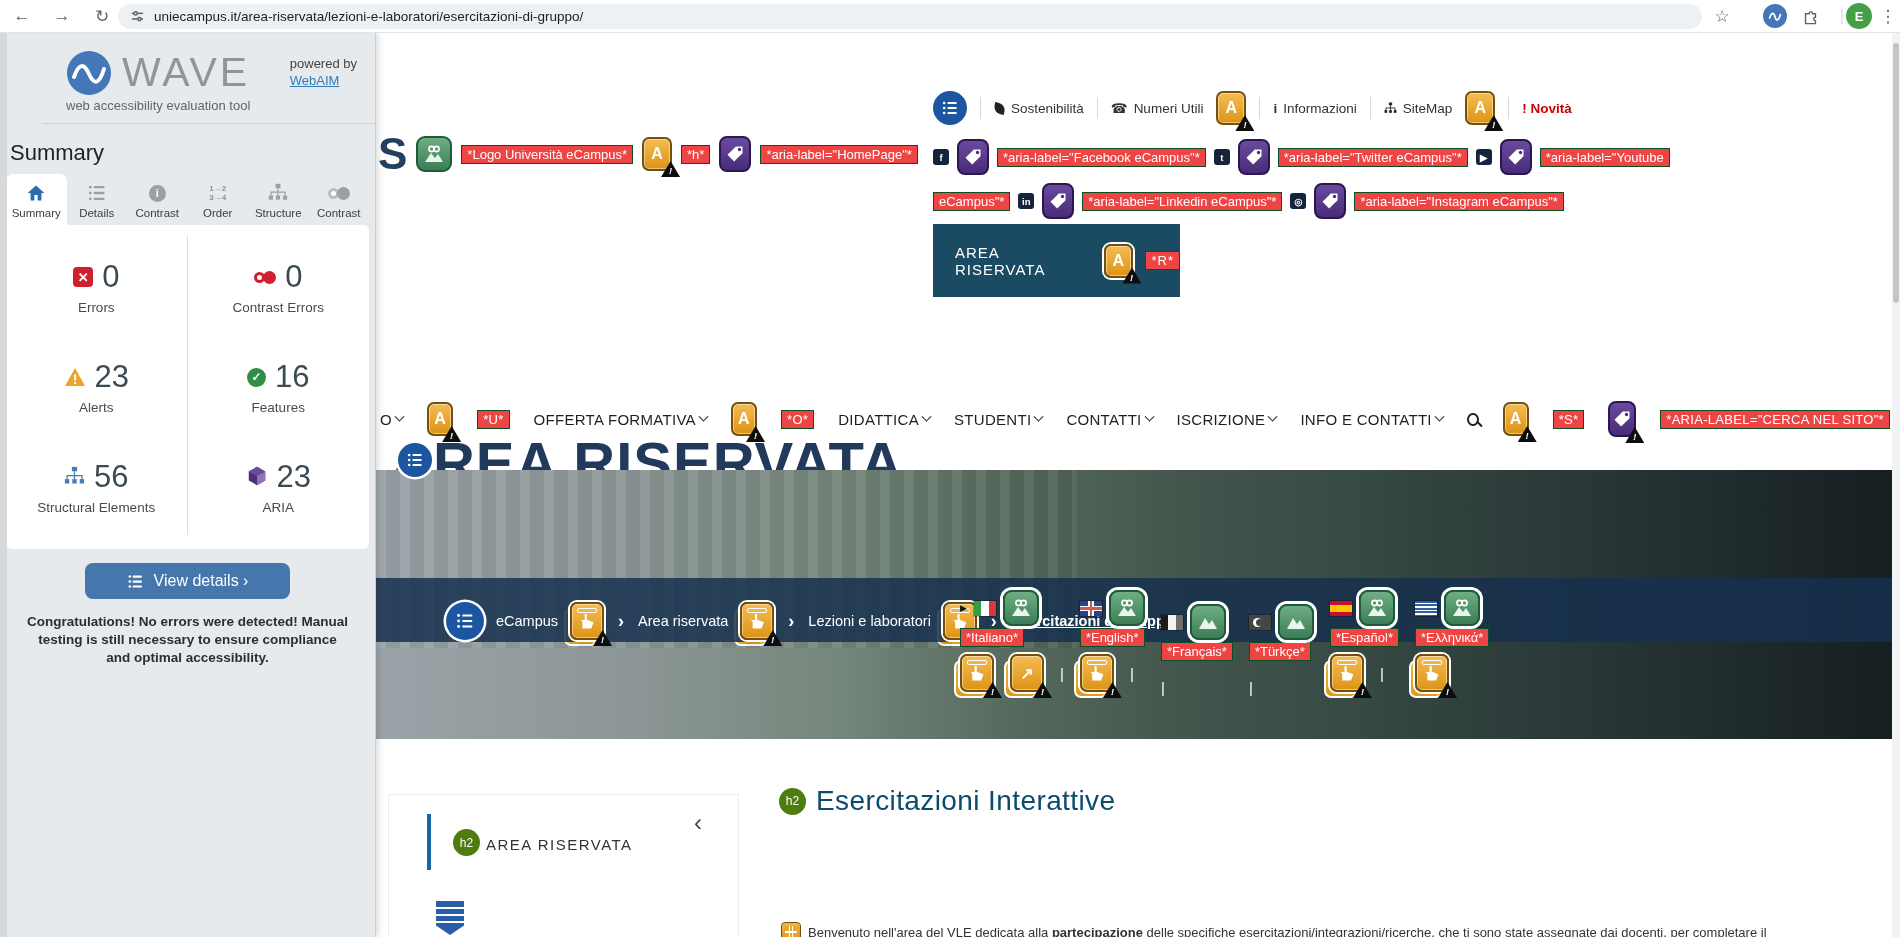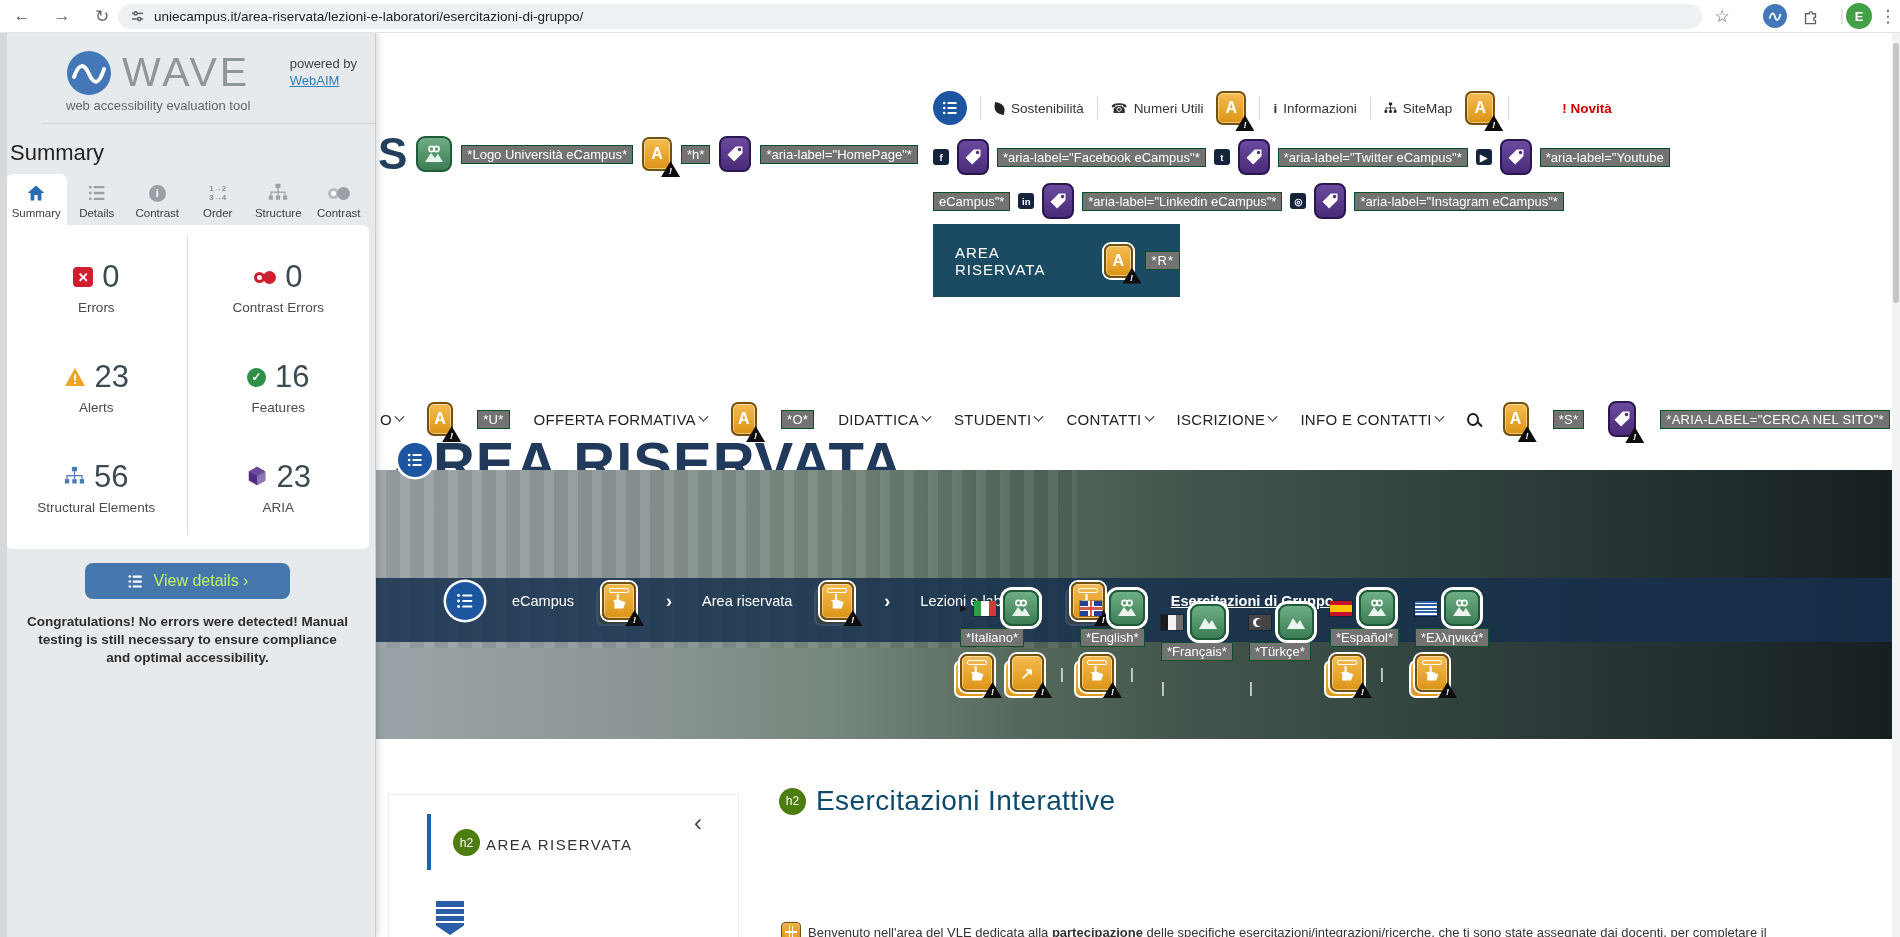--- a/index.html
+++ b/index.html
@@ -39,64 +39,64 @@
   .ccirc i { display:inline-block; width:11px; height:11px; border-radius:50%; }
   .ccirc .c1 { border:3px solid #b9bdc1; background:#fff; }
   .ccirc .c2 { background:#9aa0a6; margin-left:-2px; width:13px; height:13px; }
   #statcard { margin:0 6px; background:#fff; border-radius:0 6px 6px 6px; padding:10px 0 14px; display:grid; grid-template-columns:1fr 1fr; }
   .stat { text-align:center; padding:24px 0 20px; }
   .stat.l { border-right:1px solid #dcdfe2; }
   .stat .num { display:flex; align-items:center; justify-content:center; gap:9px; font-size:31px; color:#3c4a52; }
   .stat .lbl { font-size:13.5px; color:#4a4a4a; margin-top:5px; }
   .err-ic { width:20px; height:20px; border-radius:4px; background:#cf2030; color:#fff; font-size:13px; font-weight:bold; display:flex; align-items:center; justify-content:center; }
   .fea-ic { width:19px; height:19px; border-radius:50%; background:#2f8f46; color:#fff; font-size:12px; font-weight:bold; display:flex; align-items:center; justify-content:center; }
-  #viewbtn { margin:14px auto 0; width:205px; height:36px; background:#4577ad; border:none; border-radius:8px; color:#bef264; font-size:16px; display:flex; align-items:center; justify-content:center; gap:10px; cursor:pointer; font-family:inherit; }
+  #viewbtn { margin:14px auto 0; width:205px; height:36px; background:#4577ad; border:none; border-radius:8px; color:#ffffff; font-size:16px; display:flex; align-items:center; justify-content:center; gap:10px; cursor:pointer; font-family:inherit; }
   #congrats { margin:14px 26px 0; font-size:13.5px; color:#2e2e2e; text-align:center; line-height:1.35;font-weight:bold; }
 
   
   #page { position:absolute; left:376px; top:33px; width:1524px; height:904px; background:#fff; overflow:hidden; }
 
-  .glabel { display:inline-block; background:#737373; border:1px solid #0a4f26; color:#fff; font-size:13px; padding:1px 5px; white-space:nowrap; }
+  .glabel { display:inline-block; background:#ef4444; border:1px solid #0a4f26; color:#fff; font-size:13px; padding:1px 5px; white-space:nowrap; }
   .oicn { position:relative; display:inline-flex; align-items:center; justify-content:center; width:30px; height:34px; background:linear-gradient(180deg,#f4bc52,#dd9416); border:2px solid #74500f; border-radius:7px; color:#fff; font-weight:bold; font-size:16px; box-shadow:0 0 0 2px #fff, inset 0 0 0 1px rgba(255,255,255,.45); }
   .oicn.lg { width:34px; height:38px; }
   .oicn.stk::before { content:""; position:absolute; left:-8px; top:4px; width:100%; height:100%; background:linear-gradient(180deg,#f0b545,#e09a1e); border:2px solid #fff; border-radius:7px; z-index:-1; }
   .warn { position:absolute; right:-10px; bottom:-8px; width:19px; height:16px; background:#0d0d0d; clip-path:polygon(50% 0,100% 100%,0 100%); color:#fff; font-size:9px; font-weight:bold; display:flex; align-items:flex-end; justify-content:center; line-height:1.2; }
   .ptr { width:13px; height:15px; background:#fff; clip-path:polygon(32% 0,48% 0,48% 42%,100% 58%,82% 100%,14% 100%,14% 55%,0 44%,32% 44%); }
   .obar { position:absolute; top:4px; left:5px; right:5px; height:5px; border:1.5px solid #fff; border-radius:2px; }
   .ticn { position:relative; display:inline-flex; align-items:center; justify-content:center; width:32px; height:36px; background:linear-gradient(180deg,#6a4a9e,#4a2b78); border:2px solid #2a1650; border-radius:8px; box-shadow:0 0 0 2px #fff; }
   .gimg { position:relative; display:inline-flex; align-items:center; justify-content:center; width:36px; height:36px; border-radius:9px; background:linear-gradient(180deg,#6fae84,#3c7d55); border:2px solid #1e5c38; box-shadow:0 0 0 3px #fff; }
   .bcircle { display:inline-flex; align-items:center; justify-content:center; border-radius:50%; background:#1c55a0; box-shadow:0 0 0 2.5px #fff; }
   .sglyph { display:inline-flex; align-items:center; justify-content:center; width:16px; height:16px; background:#14243c; color:#fff; font-size:9.5px; font-weight:bold; border-radius:3px; }
 
   #logorow { position:absolute; left:2px; top:96px; display:flex; align-items:center; gap:9px; }
   #logoS { font-size:44px; font-weight:800; color:#23405f; }
 
   #utilnav { position:absolute; left:557px; top:58px; display:flex; align-items:center; gap:13px; font-size:13.5px; color:#333; }
   .usep { width:1px; height:22px; background:#d7dadd; }
   .uitem { display:flex; align-items:center; gap:6px; white-space:nowrap; }
   .leaf { width:11px; height:11px; background:#222; border-radius:0 70% 0 70%; transform:rotate(12deg); }
-  .novita { color:#c00; font-weight:bold;margin-left:40px; }
+  .novita { color:#c00; font-weight:bold; }
 
   .socrow { position:absolute; display:flex; align-items:center; gap:8px; }
   .chev { display:inline-block; width:7px; height:7px; border-right:1.8px solid #222; border-bottom:1.8px solid #222; transform:rotate(45deg) translate(-2px,-2px); margin-left:4px; }
 
   #arbtn { position:absolute; left:557px; top:191px; width:247px; height:73px; background:#1b4a63; display:flex; align-items:center; padding-left:22px; gap:12px; color:#fff; font-size:15px; letter-spacing:1px; cursor:pointer; }
 
   #mainnav { position:absolute; left:4px; top:365px; width:1510px; height:42px; display:flex; align-items:center; gap:24px; font-size:15px; color:#1f1f1f; letter-spacing:.3px; white-space:nowrap; }
   .nitem { display:flex; align-items:center; cursor:pointer; }
   .mag { position:relative; display:inline-block; width:13px; height:13px; border:2px solid #222; border-radius:50%; }
   .mag::after { content:""; position:absolute; width:7px; height:2px; background:#222; transform:rotate(45deg); right:-6px; bottom:-1px; }
 
   #heroheading { position:absolute; left:14px; top:396px; font-size:58px; font-weight:800; color:#21395a; letter-spacing:1px; z-index:1; white-space:nowrap; }
   #heroh-icon { position:absolute; left:22px; top:410px; z-index:3; }
 
   #hero { position:absolute; left:0; top:437px; width:1524px; height:269px; z-index:2; background:linear-gradient(90deg,#9aa3a7 0%,#8d9798 16%,#76877b 30%,#55695c 42%,#42544b 54%,#374a44 64%,#2c3b39 76%,#1f2a2c 90%,#161e20 100%); }
   #hero::before { content:""; position:absolute; left:0; top:0; width:46%; height:66%; background:repeating-linear-gradient(90deg,rgba(255,255,255,.10) 0 10px,rgba(0,0,0,.10) 10px 24px); opacity:.55; }
   #crumbbar { position:absolute; left:0; top:108px; width:100%; height:64px; background:rgba(21,48,77,.84); }
-  #crumbs { position:absolute; left:70px; top:4px; display:flex; align-items:center; gap:28px; color:#fff; font-size:14.5px; }
+  #crumbs { position:absolute; left:70px; top:24px; display:flex; align-items:center; gap:12px; color:#fff; font-size:14.5px; }
   .crumb-sep { color:#fff; font-size:18px; font-weight:bold; margin:0 2px; }
   .crumb-last { font-weight:bold; text-decoration:underline; }
 
   #langs { position:absolute; left:584px; top:118px; display:flex; gap:16px; color:#fff; }
   .lang { display:flex; flex-direction:column; }
   .lrow1 { display:flex; align-items:center; gap:7px; height:40px; }
   .lrow2 { margin-top:0; }
   .lrow3 { margin-top:6px; display:flex; align-items:center; gap:16px; height:40px; }
   .lang.low .lrow1 { margin-top:14px; }
   .lsep { color:#fff; font-size:15px; }

